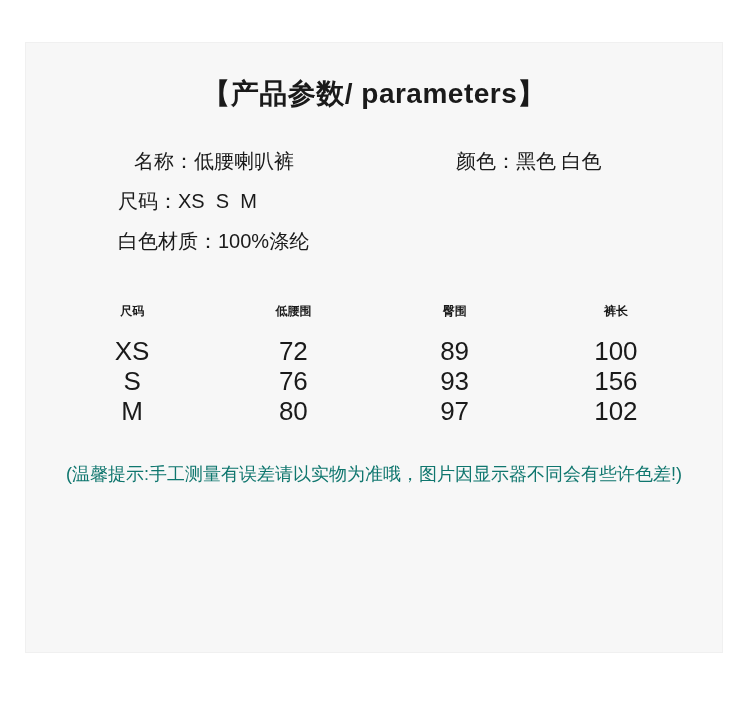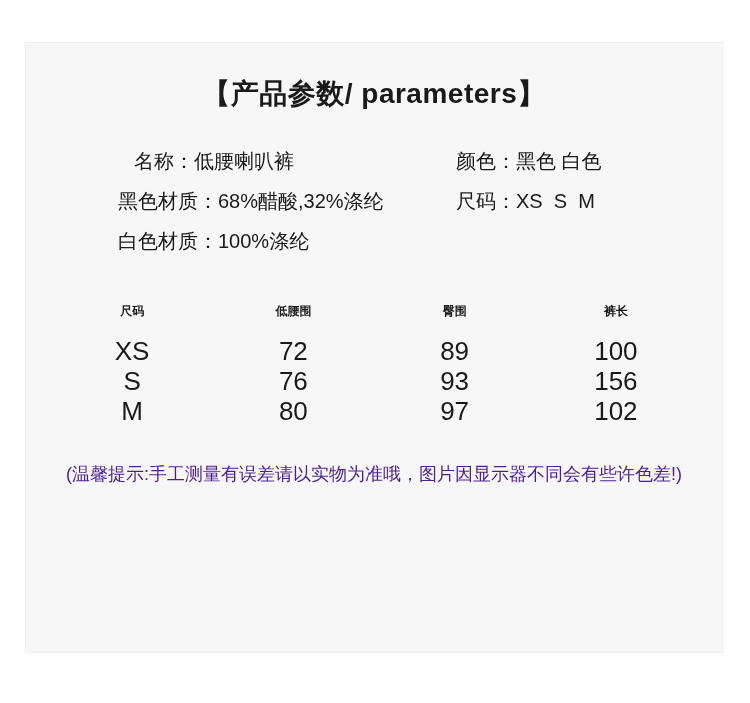--- a/index.html
+++ b/index.html
@@ -76,38 +76,37 @@
       padding: 0;
       text-align: center;
       vertical-align: middle;
       font-weight: 400;
     }
     .footer-note {
       margin-top: 33px;
       text-align: center;
       font-size: 18px;
       line-height: 30px;
-      color: #4c1d95;
+      color: #0f766e;
     }
   </style>
 </head>
 <body>
 
 <div class="page">
   <div class="card">
 
     <h1 class="section-title">【产品参数/ parameters】</h1>
 
     <div class="params">
       <div class="param-row">
         <span class="param indent">名称：低腰喇叭裤</span>
         <span class="param">颜色：黑色 白色</span>
       </div>
       <div class="param-row">
-        <span class="param">黑色材质：68%醋酸,32%涤纶</span>
         <span class="param">尺码：XS  S  M</span>
       </div>
       <div class="param-row">
         <span class="param">白色材质：100%涤纶</span>
         <span class="param"></span>
       </div>
     </div>
 
 
     <table class="size-table">

